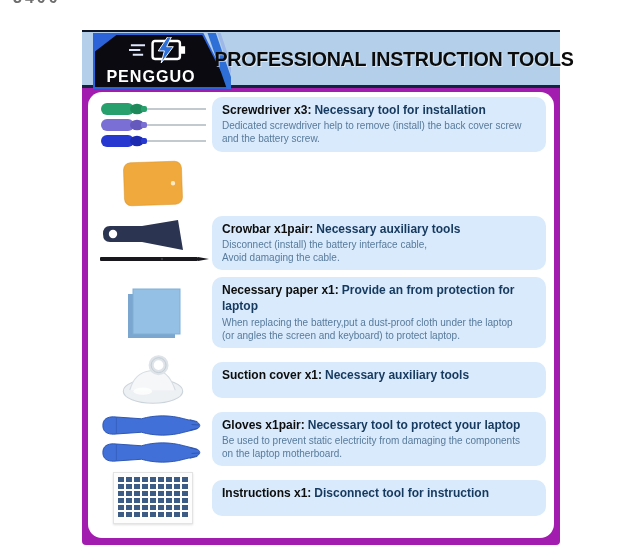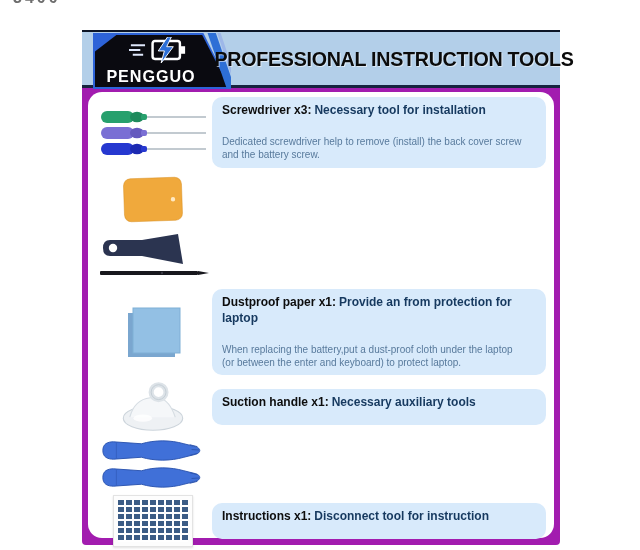--- a/index.html
+++ b/index.html
@@ -66,21 +66,21 @@
   }
   .bubble{
     flex:1;background:#d8eafb;border-radius:10px;
     padding:5px 10px 6px 10px;min-height:36px;box-sizing:border-box;
   }
   .bubble-title{font-size:12px;line-height:1.35;}
   .tb{font-weight:bold;color:#0d0d0d;}
   .tr{font-weight:bold;color:#16395f;margin-left:3px;}
   .bubble-body{
     font-size:10px;line-height:1.32;color:#587a9c;
-    white-space:pre-line;margin-top:17px;
+    white-space:pre-line;margin-top:1px;
   }
 
   
   .sheet{width:80px;height:52px;background:#fdfdfd;border:1px solid #e3e3e3;
     box-sizing:border-box;padding:4px;box-shadow:0 1px 2px rgba(0,0,0,0.12);}
   .sheet-grid{width:100%;height:100%;
     background:
       repeating-linear-gradient(to right, transparent 0 6px, #ffffff 6px 8px),
       repeating-linear-gradient(to bottom, transparent 0 5px, #ffffff 5px 7px),
       #3c5c85;}
@@ -159,66 +159,76 @@
     <div class="row">
       <div class="row-img">
         <svg width="114" height="50" viewBox="0 0 114 50">
           <path d="M14,8 L46,8 L82,2 L87,32 L46,24 L14,24 Q7,24 7,16 Q7,8 14,8 Z" fill="#2b3450"></path>
           <circle cx="17" cy="16" r="4.2" fill="#ffffff"></circle>
           <rect x="4" y="39" width="98" height="4" rx="1" fill="#17171d"></rect>
           <polygon points="102,39 113,41 102,43" fill="#17171d"></polygon>
           <circle cx="66" cy="41" r="1.2" fill="#3a3a44"></circle>
         </svg>
       </div>
+      <div class="bubble">
+        <div class="bubble-title"><span class="tb">Crowbar x1pair:</span><span class="tr">Necessary auxiliary tools</span></div>
+        <div class="bubble-body">Disconnect (install) the battery interface cable,
+Avoid damaging the cable.</div>
+      </div>
     </div>
 
     <div class="row">
       <div class="row-img">
         <svg width="64" height="54" viewBox="0 0 64 54">
           <rect x="7" y="8" width="47" height="44" fill="#7aa6cf"></rect>
           <rect x="12" y="3" width="47" height="45" fill="#93c0e4" stroke="#7eafd6" stroke-width="1"></rect>
         </svg>
       </div>
       <div class="bubble">
-        <div class="bubble-title"><span class="tb">Dustproof paper x1:</span><span class="tr">Provide an from protection for laptop</span></div>
+        <div class="bubble-title"><span class="tb">Necessary paper x1:</span><span class="tr">Provide an from protection for laptop</span></div>
         <div class="bubble-body">When replacing the battery,put a dust-proof cloth under the laptop
-(or between the enter and keyboard) to protect laptop.</div>
+(or angles the screen and keyboard) to protect laptop.</div>
       </div>
     </div>
 
     <div class="row">
       <div class="row-img">
         <svg width="84" height="52" viewBox="0 0 90 56">
           <ellipse cx="45" cy="40" rx="32" ry="13" fill="#eef1f4" stroke="#ccd4db" stroke-width="1.2"></ellipse>
           <path d="M20,39 Q25,20 42,18 L52,18 Q63,21 69,39" fill="#f5f7f9" stroke="#d6dde3" stroke-width="1.2"></path>
           <circle cx="51" cy="12" r="8" fill="none" stroke="#dde3e8" stroke-width="5.5"></circle>
           <circle cx="51" cy="12" r="8" fill="none" stroke="#c2ccd4" stroke-width="1"></circle>
           <ellipse cx="34" cy="40" rx="10" ry="4" fill="#ffffff" opacity="0.8"></ellipse>
         </svg>
       </div>
       <div class="bubble">
-        <div class="bubble-title"><span class="tb">Suction handle x1:</span><span class="tr">Necessary auxiliary tools</span></div>
+        <div class="bubble-title"><span class="tb">Suction cover x1:</span><span class="tr">Necessary auxiliary tools</span></div>
       </div>
     </div>
 
     <div class="row">
       <div class="row-img">
         <svg width="110" height="54" viewBox="0 0 112 56">
           <g>
             <path d="M4,14 C4,7 9,5 15,5 L44,7 C58,3 74,3 88,7 L100,10 C106,11.5 106,16.5 100,18 L88,21 C74,25 58,25 44,21 L15,23 C9,23 4,21 4,14 Z" fill="#4070d8" stroke="#2d55b0" stroke-width="1"></path>
             <path d="M94,8 L102,10 M96,13 L104,13.5 M94,19 L102,17" stroke="#2d55b0" stroke-width="1" fill="none"></path>
             <line x1="18" y1="6" x2="18" y2="22" stroke="#2d55b0" stroke-width="1" opacity="0.6"></line>
           </g>
           <g transform="translate(0,56) scale(1,-1)">
             <path d="M4,14 C4,7 9,5 15,5 L44,7 C58,3 74,3 88,7 L100,10 C106,11.5 106,16.5 100,18 L88,21 C74,25 58,25 44,21 L15,23 C9,23 4,21 4,14 Z" fill="#4070d8" stroke="#2d55b0" stroke-width="1"></path>
             <path d="M94,8 L102,10 M96,13 L104,13.5 M94,19 L102,17" stroke="#2d55b0" stroke-width="1" fill="none"></path>
             <line x1="18" y1="6" x2="18" y2="22" stroke="#2d55b0" stroke-width="1" opacity="0.6"></line>
           </g>
         </svg>
       </div>
+      <div class="bubble">
+        <div class="bubble-title"><span class="tb">Gloves x1pair:</span><span class="tr">Necessary tool to protect your laptop</span></div>
+        <div class="bubble-body">Be used to prevent static electricity from damaging the components
+on the laptop motherboard.</div>
+      </div>
     </div>
 
     <div class="row">
       <div class="row-img">
         <div class="sheet">
           <div class="sheet-grid"></div>
         </div>
       </div>
       <div class="bubble">
         <div class="bubble-title"><span class="tb">Instructions x1:</span><span class="tr">Disconnect tool for instruction</span></div>

